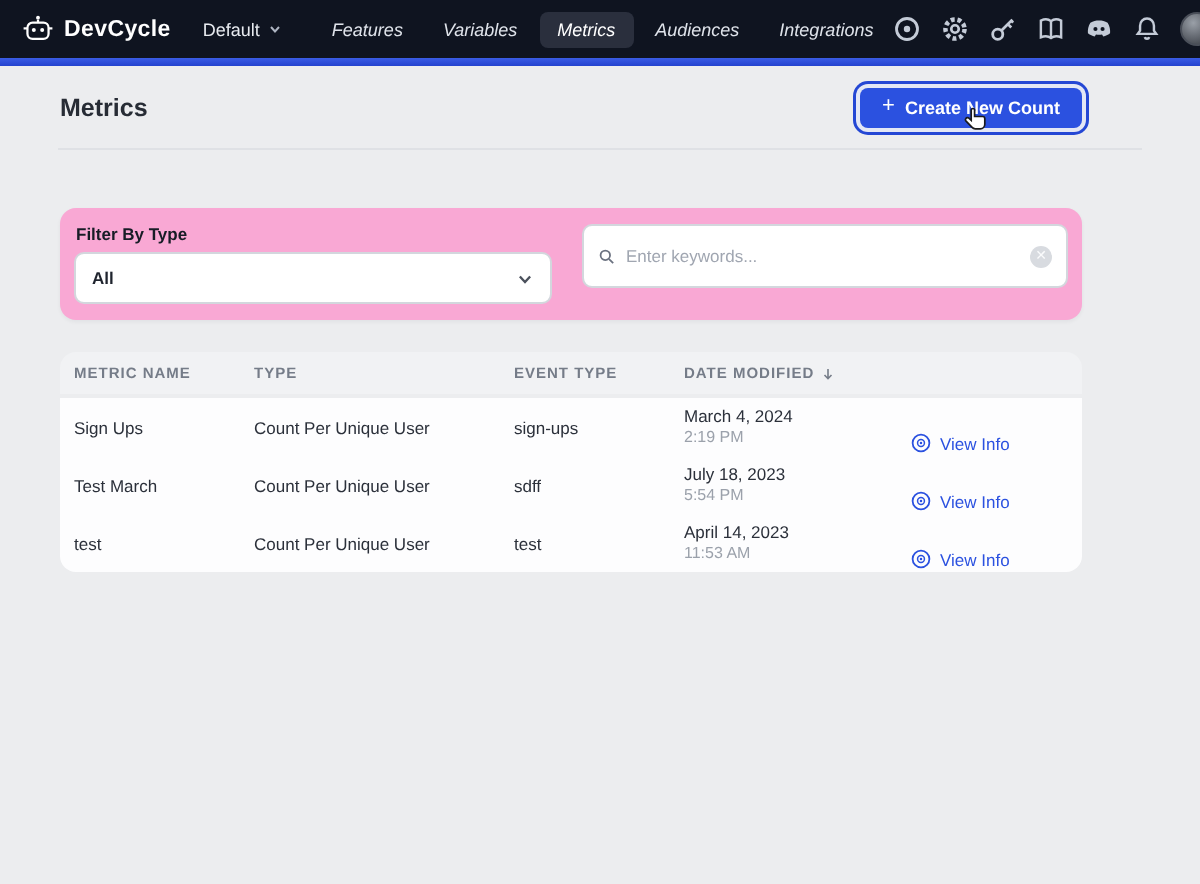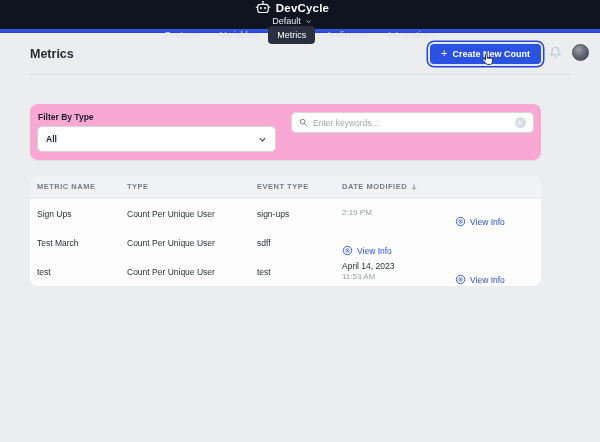--- a/index.html
+++ b/index.html
@@ -8,27 +8,27 @@
     font-family:"Liberation Sans", sans-serif;
     background:#ecedef;
     overflow:hidden;
     position:relative;
   }
   svg { display:block; }
 
   
   .topbar {
     height:29px; background:#0f1420; display:flex; align-items:center;
-    padding:0 11px; color:#e1e5ec;flex-direction:column;
+    padding:0 11px; color:#e1e5ec;
   }
   .brand { display:flex; align-items:center; gap:5px; margin-right:16px; }
   .brand-name { color:#ffffff; font-size:11.5px; font-weight:bold; letter-spacing:.2px; }
   .proj { display:flex; align-items:center; gap:4px; font-size:9px; color:#e8ebf0; margin-right:16px; cursor:pointer; }
   .nav { display:flex; gap:2px; }
-  .nav-item { font-size:9px; padding:4px 9px; border-radius:4px; color:#dfe3ea; cursor:pointer; }
+  .nav-item { font-size:9px; padding:4px 9px; border-radius:4px; color:#dfe3ea; cursor:pointer;font-style:italic; }
   .nav-item.active { background:#2a2f3d; color:#ffffff; }
   .topbar-right { margin-left:auto; display:flex; align-items:center; gap:9px; }
   .icon-btn { width:15px; height:15px; color:#c4cbd7; cursor:pointer; }
   .avatar {
     width:17px; height:17px; border-radius:50%;
     background:radial-gradient(circle at 38% 30%, #9aa0a8 0%, #6a6f77 45%, #33373e 100%);
     border:1px solid #4a4f59; cursor:pointer;
   }
 
   
@@ -61,21 +61,21 @@
   }
   .field-label { display:block; font-size:8.5px; font-weight:bold; color:#171c26; margin:0 0 4px 1px; }
   .field-type { width:239px; }
   .field-search { flex:1; }
   .select-box {
     height:21px; border:1px solid #d3d7dd; border-radius:5px; background:#fff;
     display:flex; align-items:center; justify-content:space-between;
     padding:12px 8px; font-size:8.5px; font-weight:bold; color:#1f242e; cursor:pointer;
   }
   .search-box {
-    height:21px; border:1px solid #d3d7dd; border-radius:5px; background:#fff;
+    height:32px; border:1px solid #d3d7dd; border-radius:5px; background:#fff;
     display:flex; align-items:center; gap:5px; padding:0 7px;
   }
   .search-box input {
     flex:1; border:none; outline:none; font-family:"Liberation Sans", sans-serif;
     font-size:8.5px; color:#2b303a; background:transparent;
   }
   .search-box input::placeholder { color:#a0a6b1; }
   .clear-btn {
     width:11px; height:11px; border-radius:50%; background:#d8dbe0;
     color:#fafbfc; font-size:7px; line-height:11px; text-align:center; cursor:pointer;
@@ -239,38 +239,43 @@
       </span>
     </div>
     <div class="th"></div>
   </div>
   <div>
   <div class="trow tbody-row">
     <div>Sign Ups</div>
     <div>Count Per Unique User</div>
     <div>sign-ups</div>
     <div class="date-cell">
+      <div>March 4, 2024</div>
       <div class="date-sub">2:19 PM</div>
     </div>
     <div class="view-info">
       <span>
         <svg width="11" height="11" viewBox="0 0 16 16" fill="none" stroke="#2b51e0">
           <circle cx="8" cy="8" r="6.1" stroke-width="1.3"></circle>
           <circle cx="8" cy="8" r="2.5" stroke-width="1.1"></circle>
           <circle cx="8" cy="8" r="0.9" fill="#2b51e0" stroke="none"></circle>
         </svg>
       </span>
       <span>View Info</span>
     </div>
   </div>
 
   <div class="trow tbody-row">
     <div>Test March</div>
     <div>Count Per Unique User</div>
     <div>sdff</div>
+    <div class="date-cell">
+      <div>July 18, 2023</div>
+      <div class="date-sub">5:54 PM</div>
+    </div>
     <div class="view-info">
       <span>
         <svg width="11" height="11" viewBox="0 0 16 16" fill="none" stroke="#2b51e0">
           <circle cx="8" cy="8" r="6.1" stroke-width="1.3"></circle>
           <circle cx="8" cy="8" r="2.5" stroke-width="1.1"></circle>
           <circle cx="8" cy="8" r="0.9" fill="#2b51e0" stroke="none"></circle>
         </svg>
       </span>
       <span>View Info</span>
     </div>

